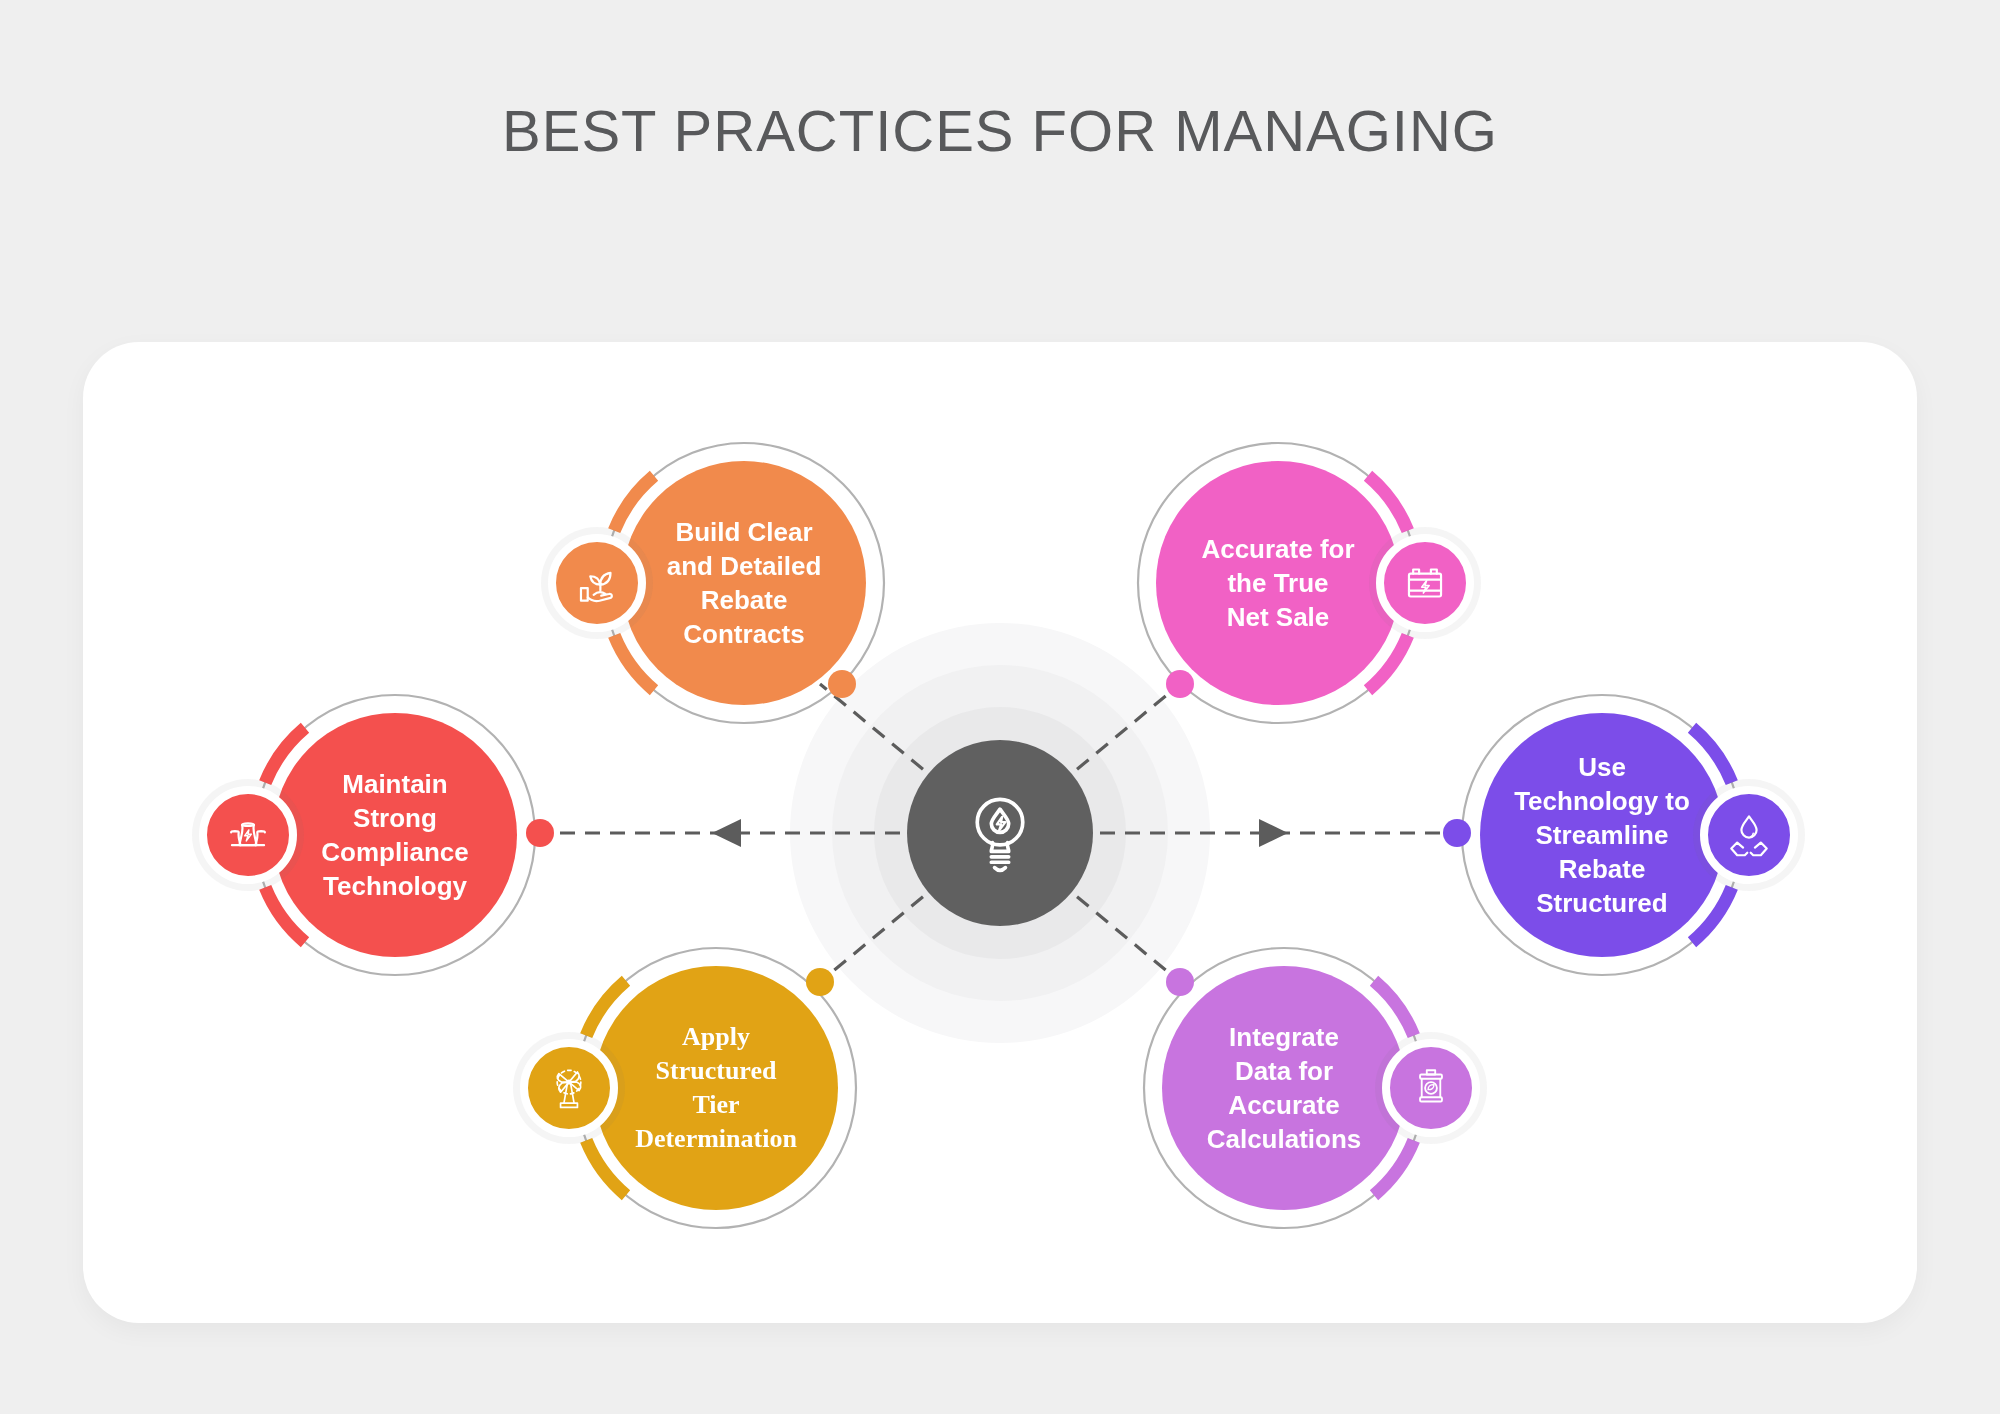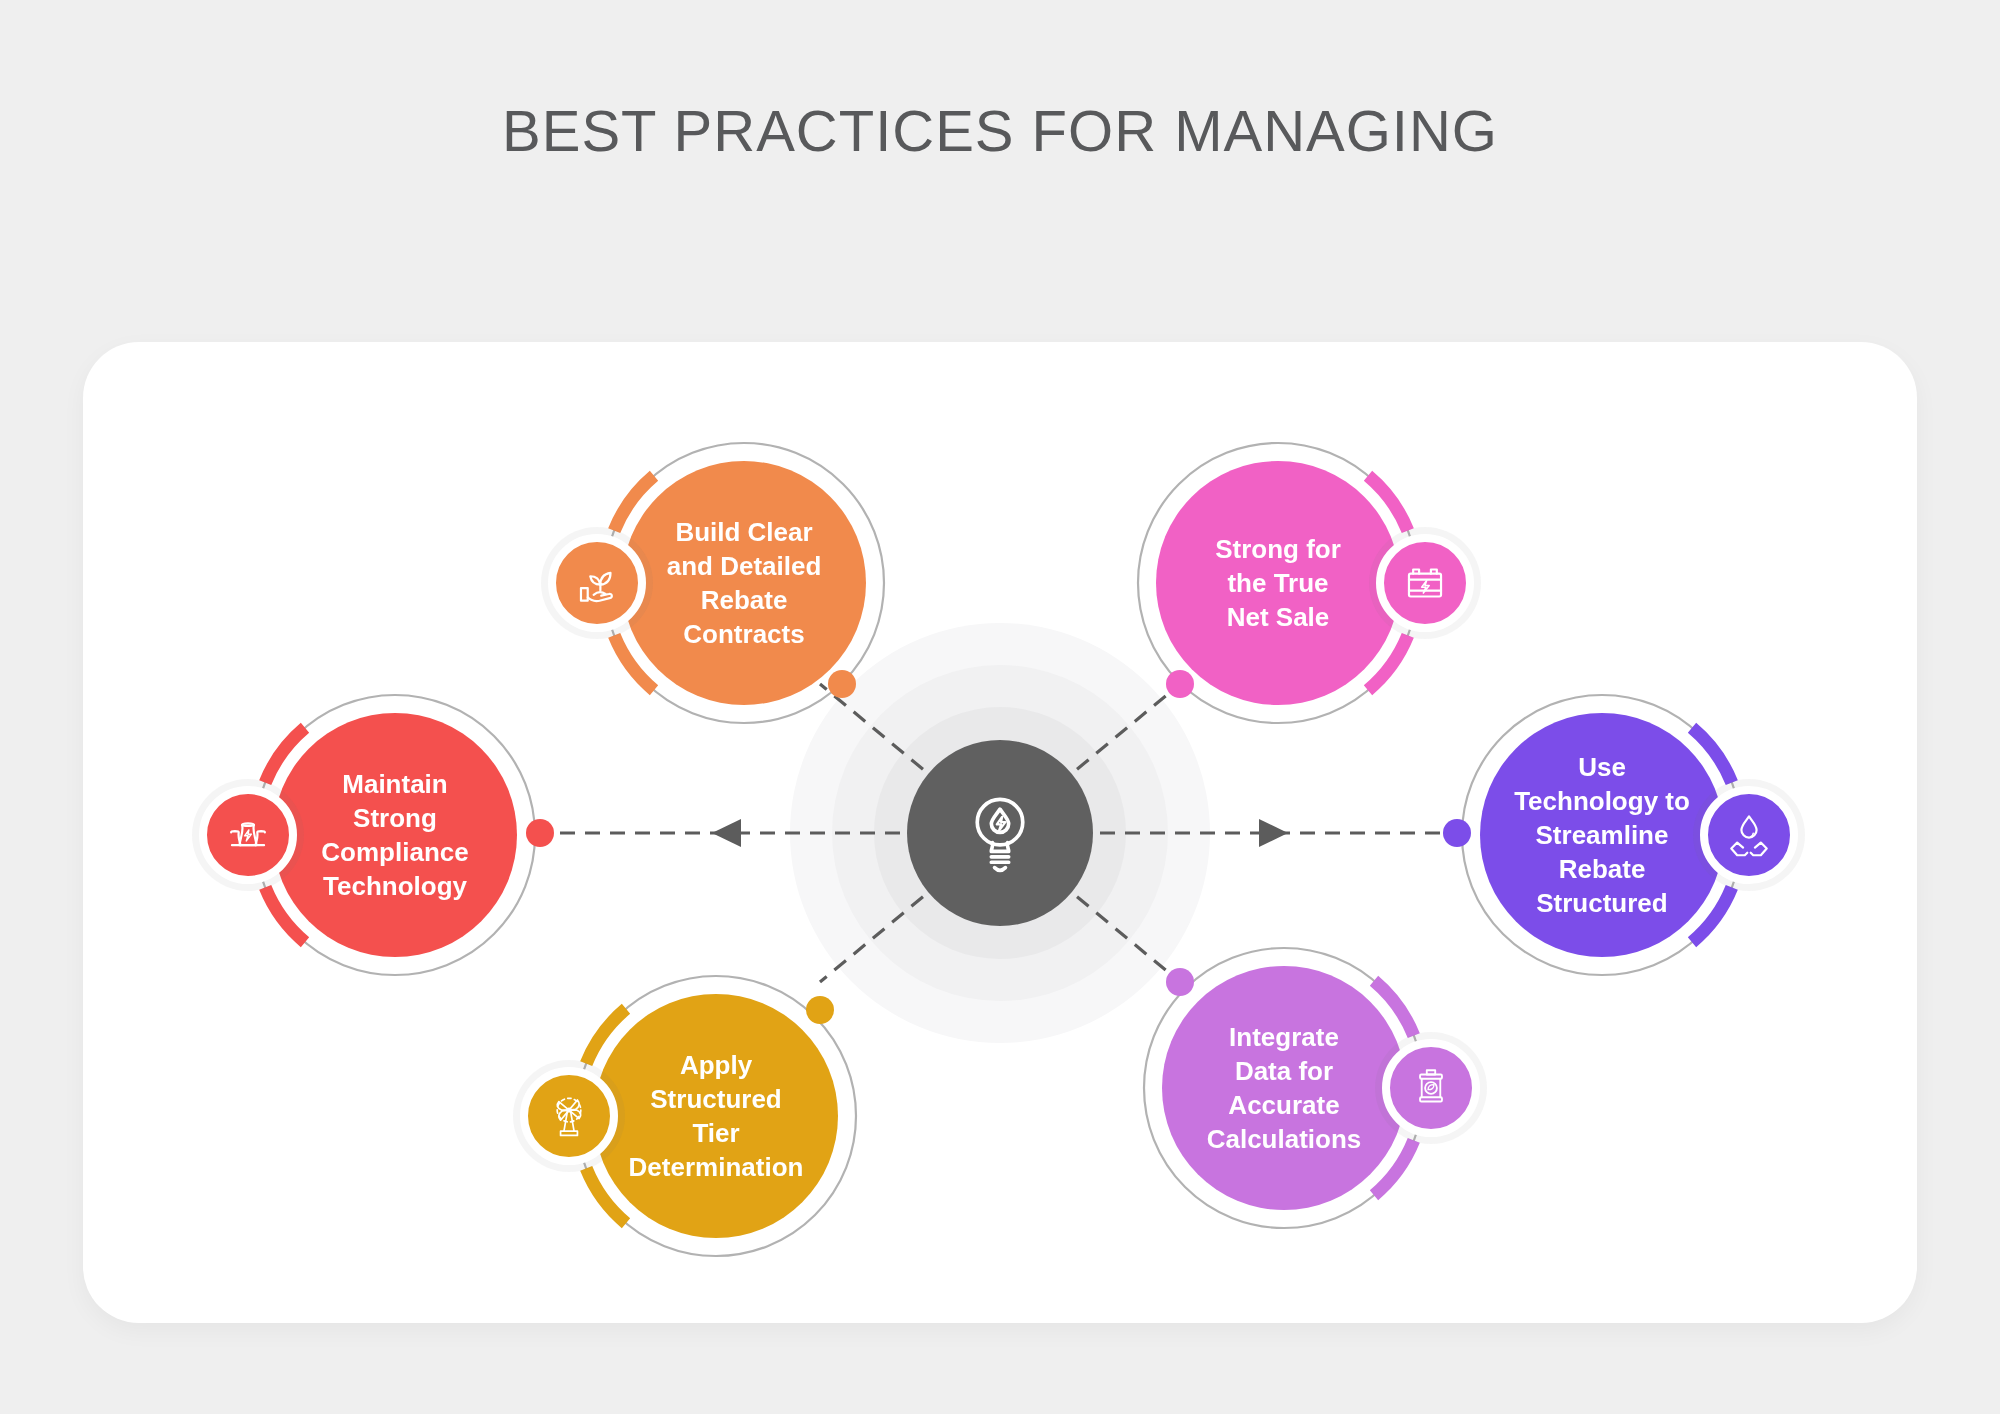--- a/index.html
+++ b/index.html
@@ -26,21 +26,21 @@
   #connectors{position:absolute;left:0;top:0;z-index:2;}
   #connectors line{stroke:var(--line,#5c5c5c);stroke-width:3.2;stroke-dasharray:15 10;}
   #connectors polygon{fill:var(--line,#5c5c5c);}
 
   
   .node{position:absolute;width:400px;height:400px;z-index:4;}
   #node0{left:544px;top:383px;}
   #node1{left:1078px;top:383px;}
   #node2{left:195px;top:635px;}
   #node3{left:1402px;top:635px;}
-  #node4{left:516px;top:916px;}
+  #node4{left:516px;top:888px;font-family:Liberation Serif, serif;}
   #node5{left:1084px;top:888px;}
 
   .ring{position:absolute;left:45px;top:45px;}
   .ring .base{fill:none;stroke:var(--ring,#B2B2B2);stroke-width:2.2;}
   .ring .arc{fill:none;stroke:var(--c);stroke-width:13;}
 
   .bubble{position:absolute;left:78px;top:78px;width:244px;height:244px;border-radius:50%;
           background:var(--c);display:flex;align-items:center;justify-content:center;}
   .bubble .label{color:#fff;font-size:26px;font-weight:700;line-height:34px;text-align:center;white-space:pre-line;}
 
@@ -124,21 +124,21 @@
     <div class="dot"></div>
   </div>
 
   <div class="node icon-right" id="node1" style="--c: #F161C5;">
     <svg class="ring" width="310" height="310" viewBox="0 0 310 310">
       <circle class="base" cx="155" cy="155" r="140"></circle>
       <path class="arc" d="M 245 47.8 A 140 140 0 0 1 284.8 102.6"></path>
       <path class="arc" d="M 245 262.2 A 140 140 0 0 0 284.8 207.4"></path>
     </svg>
     <div class="bubble">
-      <div class="label">Strong for
+      <div class="label">Accurate for
 the True
 Net Sale</div>
     </div>
     <div class="icon-circle">
       <svg class="licon" width="54" height="54" viewBox="0 0 64 64">
         <rect x="13" y="21" width="38" height="27" rx="2"></rect>
         <path d="M13 28 h38 M13 41 h38"></path>
         <path d="M18 21 v-5 h7 v5 M39 21 v-5 h7 v5"></path>
         <path d="M34 29 l-6 8 h5 l-3 7 7 -9 h-5 l2 -6 z" style="stroke-width:1.8"></path>
       </svg>

